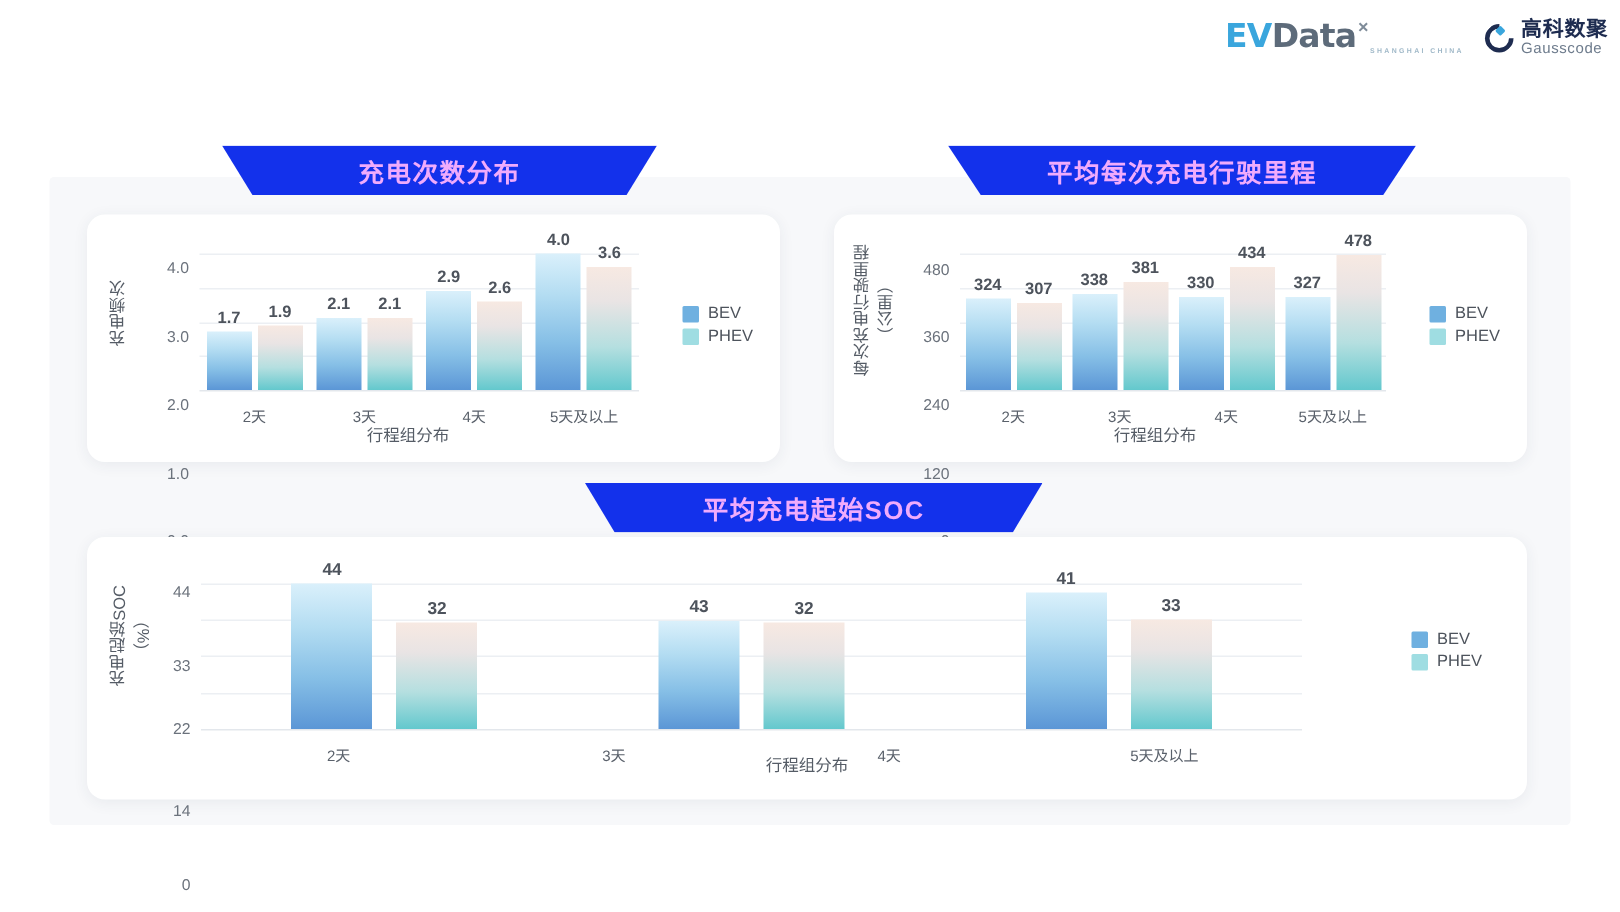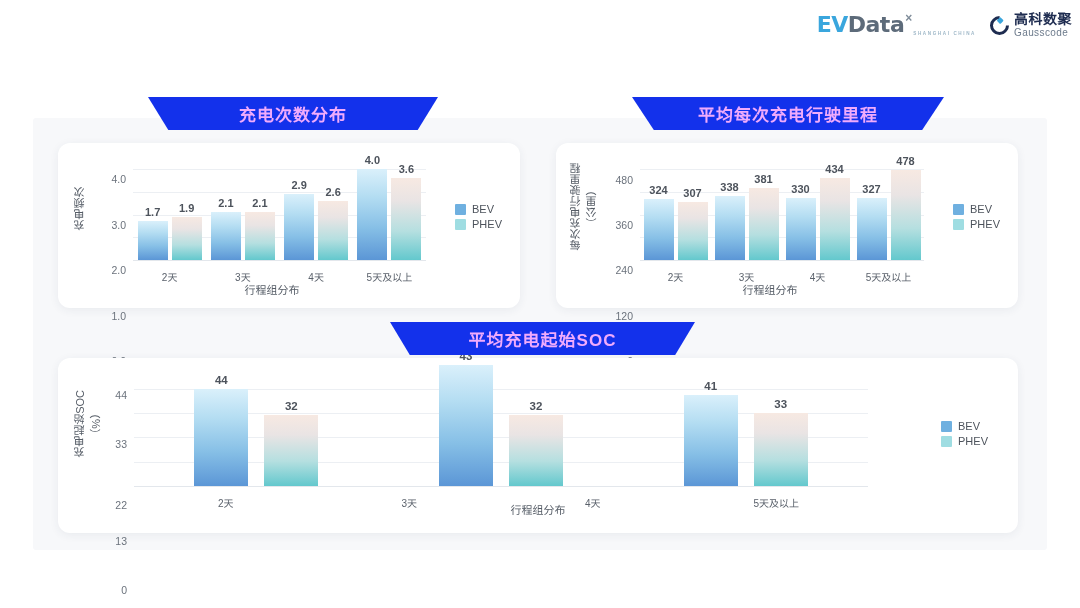--- a/index.html
+++ b/index.html
@@ -353,42 +353,42 @@
     <div class="y-title two-line">
       <span class="vline">充电起始SOC</span>
       <span class="vline">（%）</span>
     </div>
     <div class="plot-wrap">
       <div class="plot">
           <div class="gridline base" style="top: 104px;">
             <span class="ytick" style="top: 104px;">0</span>
           </div>
           <div class="gridline" style="top: 79.6596px;">
-            <span class="ytick" style="top: 79.6596px;">13</span>
+            <span class="ytick" style="top: 79.6596px;">14</span>
           </div>
           <div class="gridline" style="top: 55.3191px;">
-            <span class="ytick" style="top: 68px;">22</span>
+            <span class="ytick" style="top: 49px;">22</span>
           </div>
           <div class="gridline" style="top: 30.9787px;">
             <span class="ytick" style="top: 30.9787px;">33</span>
           </div>
           <div class="gridline" style="top: 6.6383px;">
             <span class="ytick" style="top: 6.6383px;">44</span>
           </div>
           <div class="bars">
             <div class="group">
               <div class="bar bev" style="height: 97.3617px;">
                 <span class="val">44</span>
               </div>
               <div class="bar phev" style="height: 70.8085px;">
                 <span class="val">32</span>
               </div>
             </div>
             <div class="group">
-              <div class="bar bev" style="height: 121px;">
+              <div class="bar bev" style="height: 72px;">
                 <span class="val">43</span>
               </div>
               <div class="bar phev" style="height: 70.8085px;">
                 <span class="val">32</span>
               </div>
             </div>
             <div class="group">
               <div class="bar bev" style="height: 90.7234px;">
                 <span class="val">41</span>
               </div>

